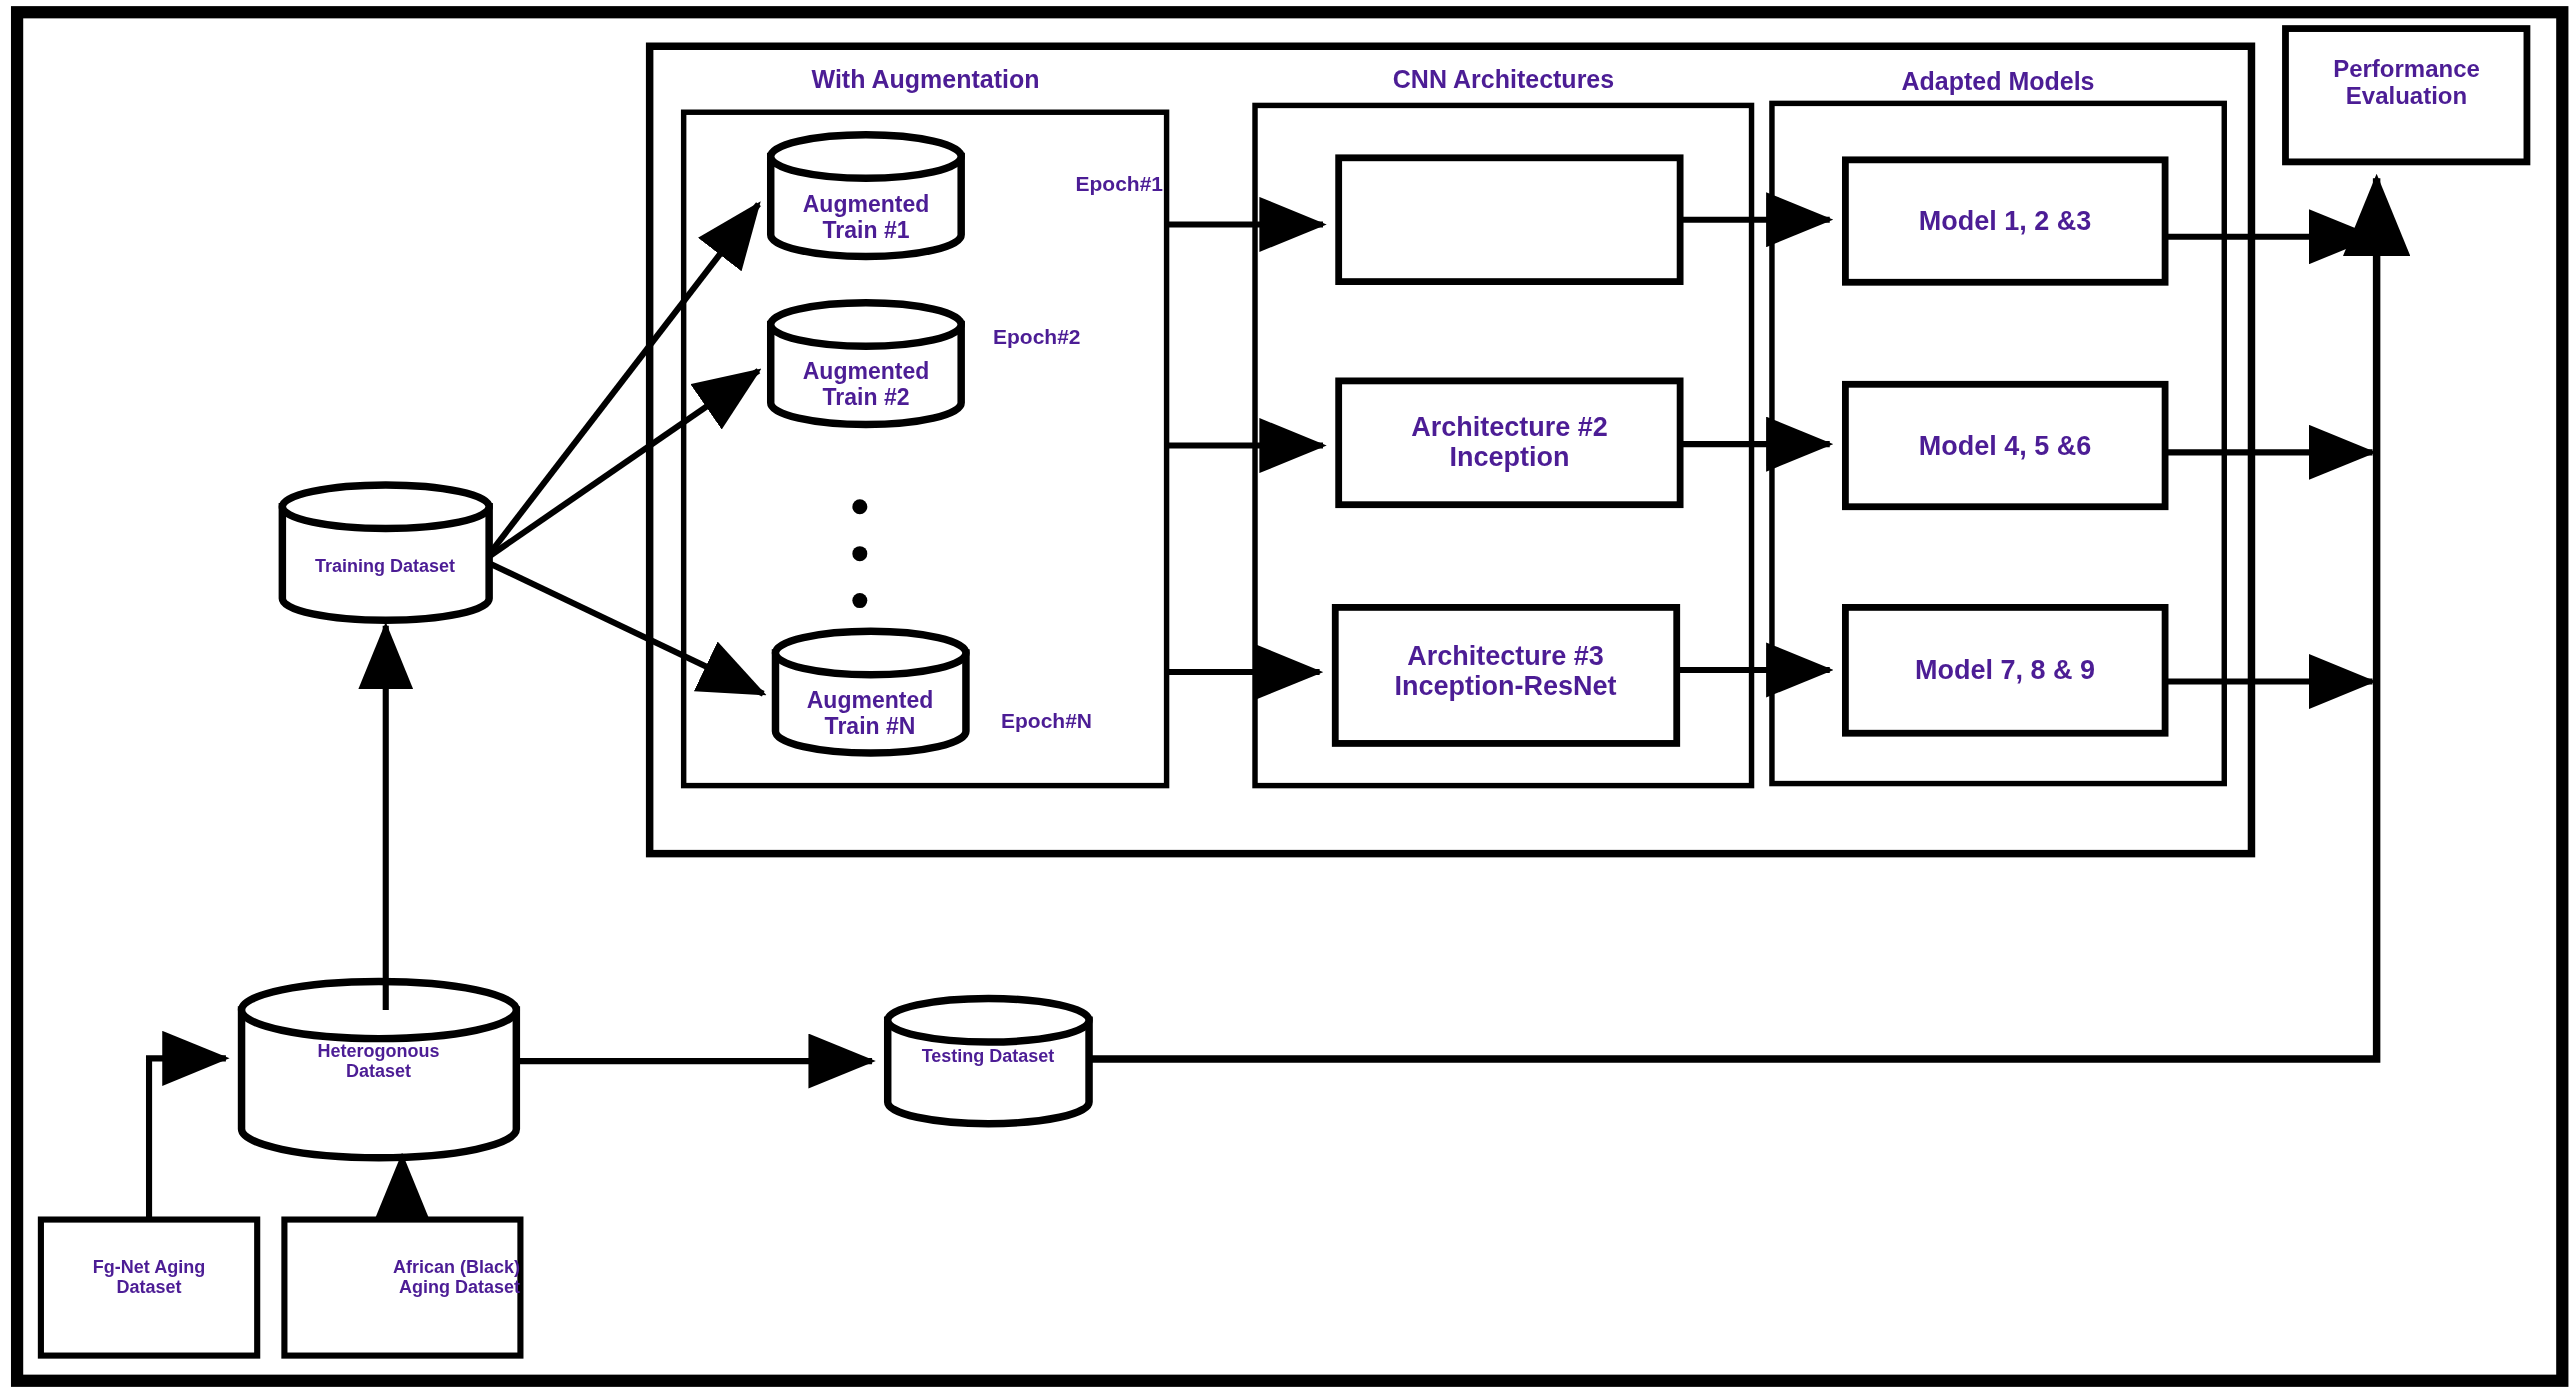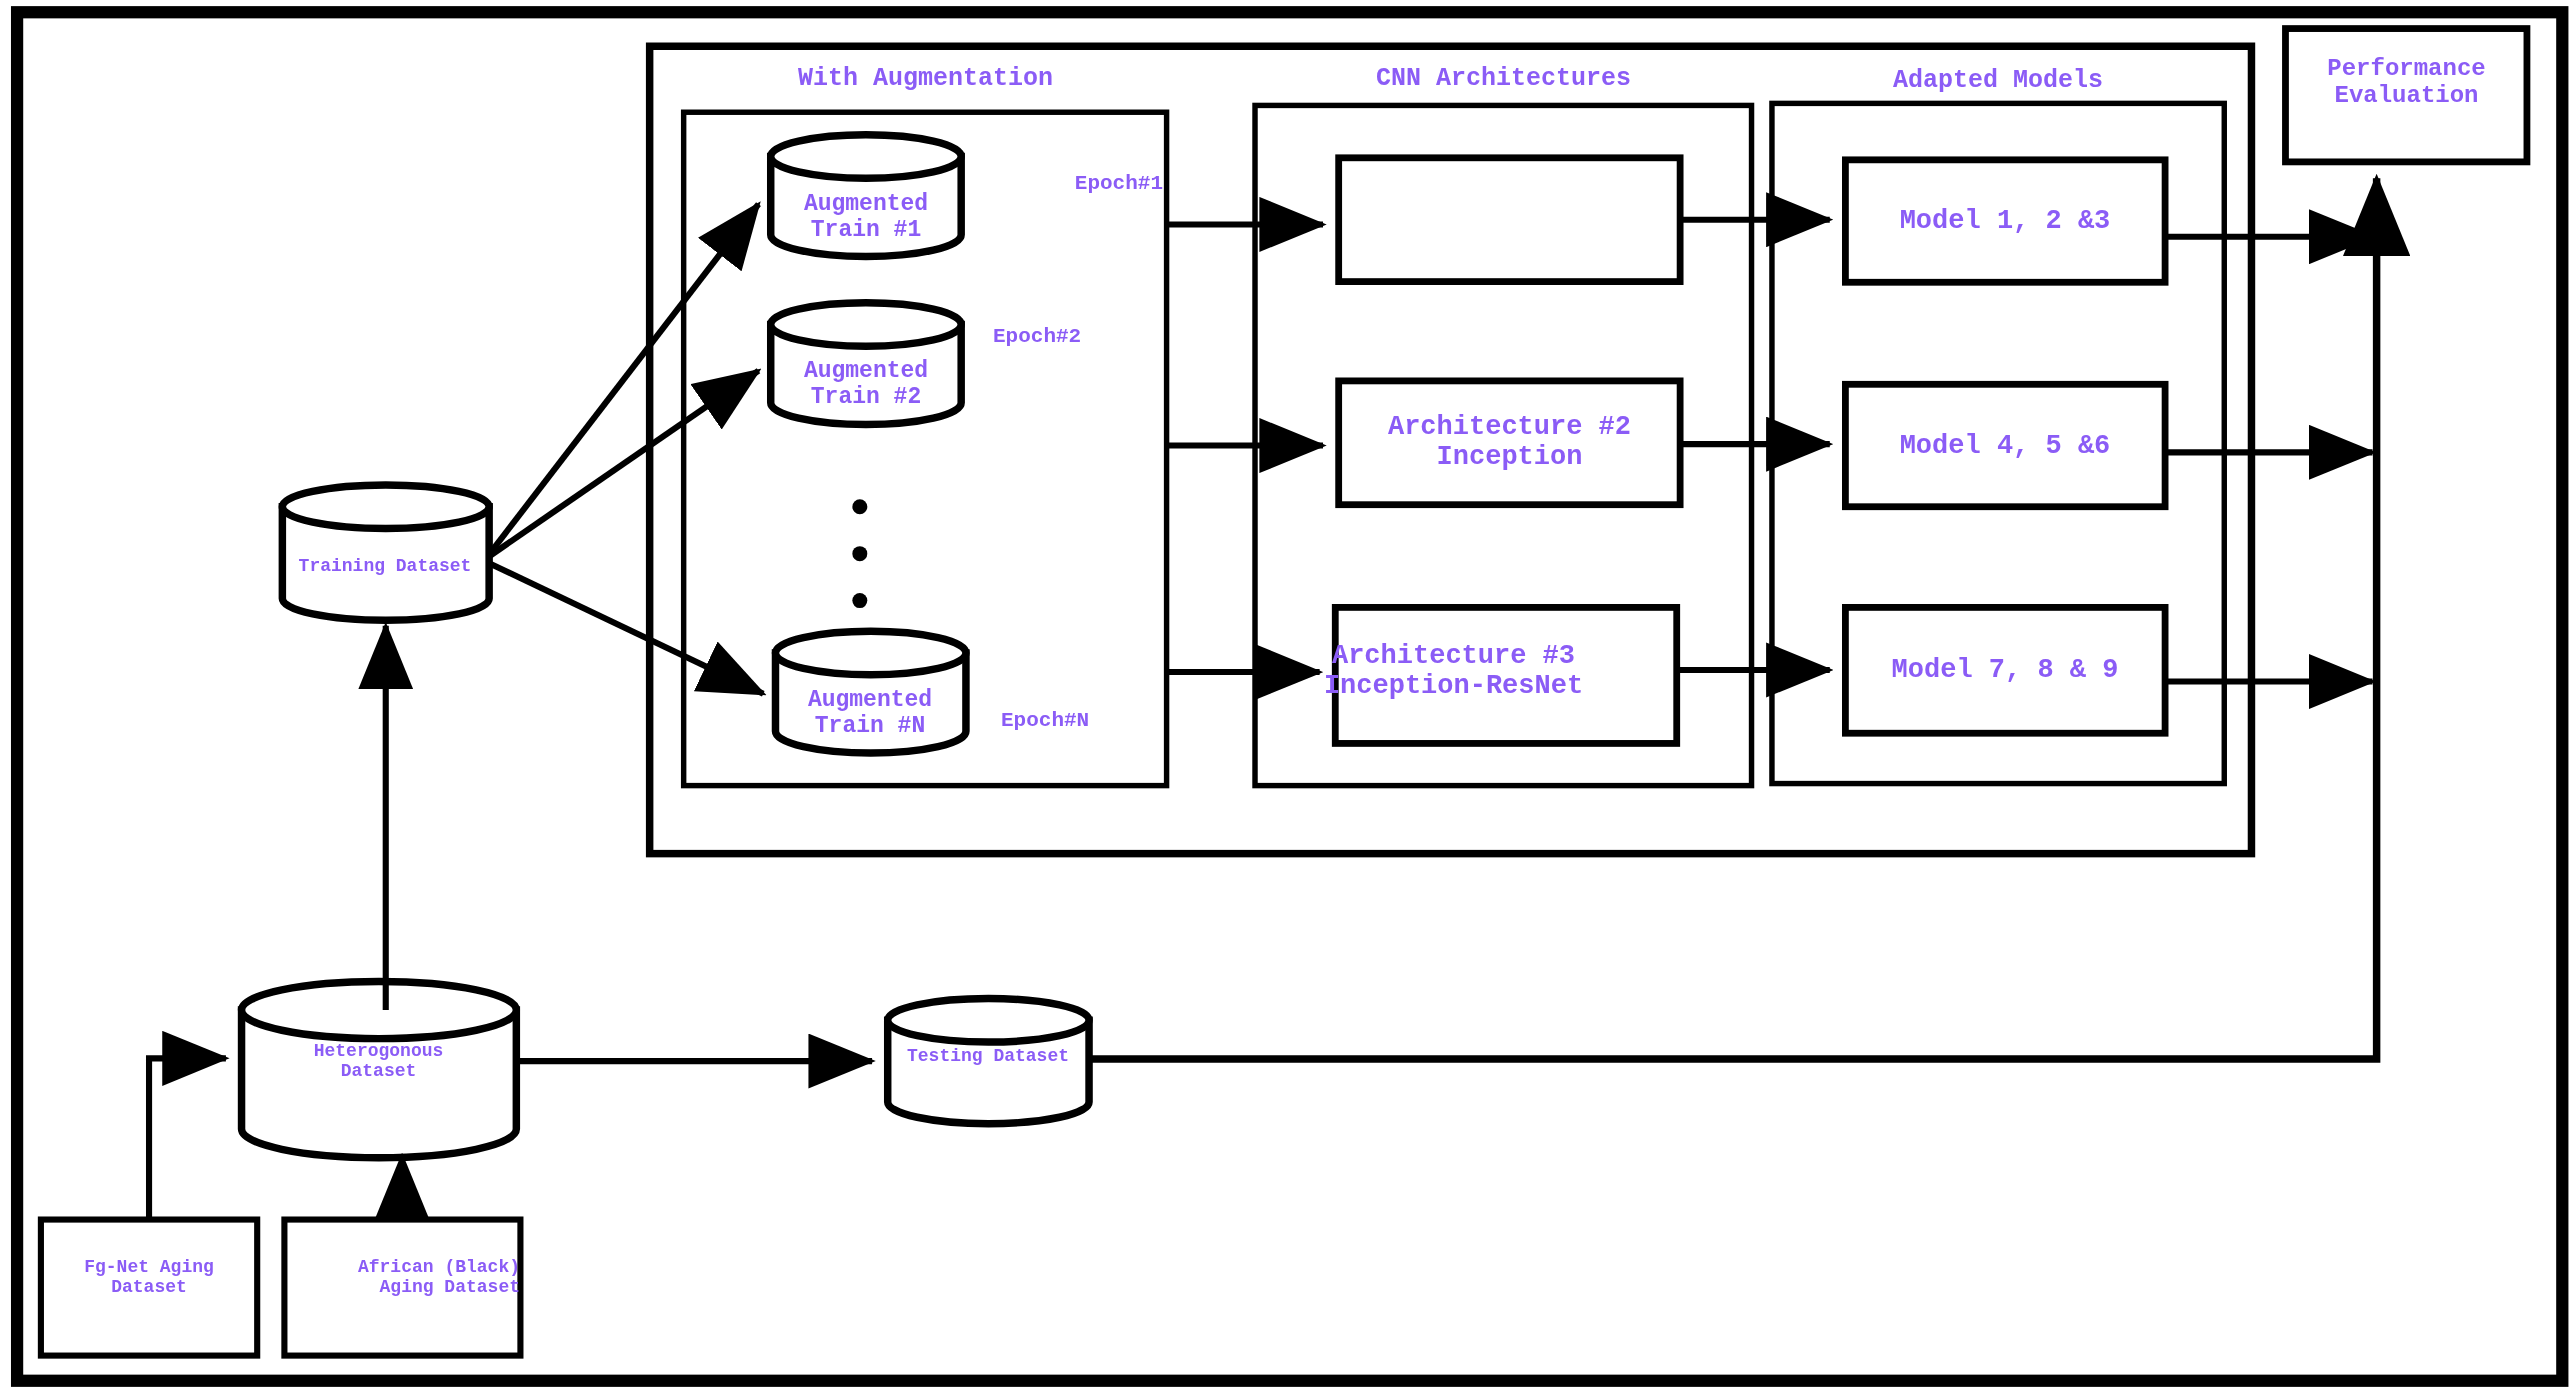--- a/index.html
+++ b/index.html
@@ -1,19 +1,19 @@
 <!DOCTYPE html>
 <html style="font-size:11px"><head>
 <meta charset="utf-8">
 <style>
   html,body{margin:0;padding:0;background:#ffffff;}
   body{font-family:"Liberation Serif", serif;}
   #stage{position:relative;width:2576px;height:1393px;background:#ffffff;overflow:hidden;}
   svg#diagram{position:absolute;left:0;top:0;width:2576px;height:1393px;}
-  .lbl{position:absolute;text-align:center;color:#8b5cf6;font-family:Liberation Mono, monospace;font-weight:bold;line-height:1.12;pointer-events:none;}
+  .lbl{position:absolute;text-align:center;color:#4c1d95;font-family:Liberation Sans, sans-serif;font-weight:bold;line-height:1.12;pointer-events:none;}
   .group-title{font-size:25px;}
   .box-label{font-size:27px;}
   .cyl-label{font-size:23px;}
   .epoch-label{font-size:21px;}
   .big-cyl-label{font-size:18px;}
   .perf-label{font-size:24px;}
   .small-box-label{font-size:18px;}
 </style>
 </head>
 <body>
@@ -141,21 +141,21 @@
   <div class="lbl cyl-label" style="left:775px;top:688px;width:190px;">
     <span>Augmented</span><br>
     <span>Train #N</span>
   </div>
   <div class="lbl epoch-label" style="left:1001px;top:709px;width:170px;text-align:left;">Epoch#N</div>
 
   <div class="lbl box-label" style="left:1339px;top:412px;width:341px;">
     <span>Architecture #2</span><br>
     <span>Inception</span>
   </div>
-  <div class="lbl box-label" style="left:1283px;top:641px;width:341px;">
+  <div class="lbl box-label" style="left:1335px;top:641px;width:341px;">
     <span>Architecture #3</span><br>
     <span>Inception-ResNet</span>
   </div>
 
   <div class="lbl box-label" style="left:1845px;top:206px;width:320px;">Model 1, 2 &amp;3</div>
   <div class="lbl box-label" style="left:1845px;top:431px;width:320px;">Model 4, 5 &amp;6</div>
   <div class="lbl box-label" style="left:1845px;top:655px;width:320px;">Model 7, 8 &amp; 9</div>
 
   <div class="lbl big-cyl-label" style="left:275px;top:556px;width:220px;">Training Dataset</div>
 

